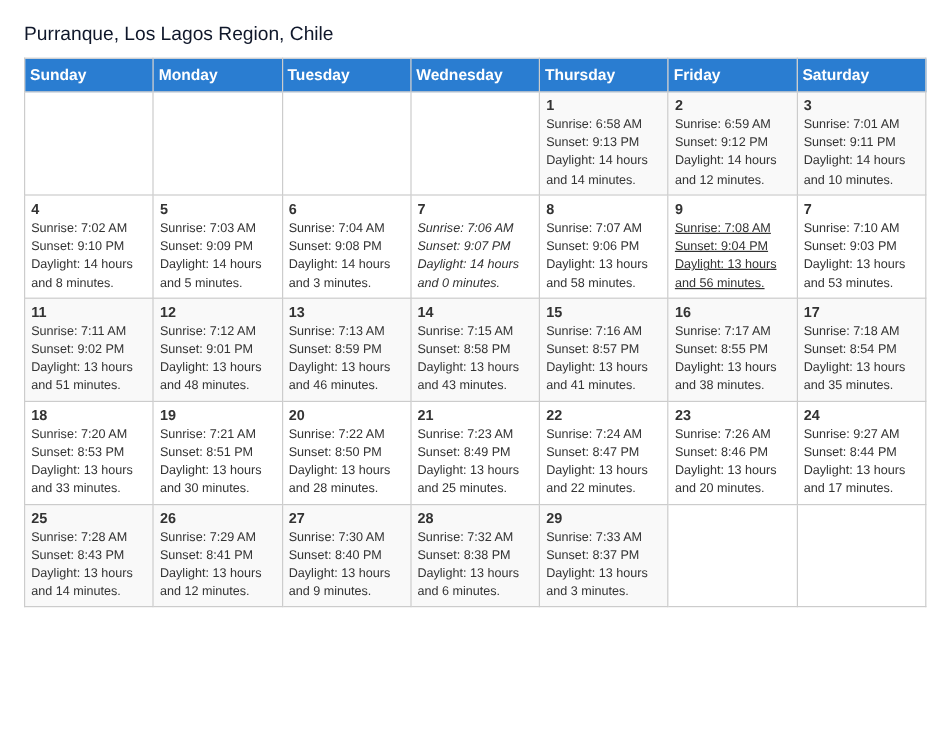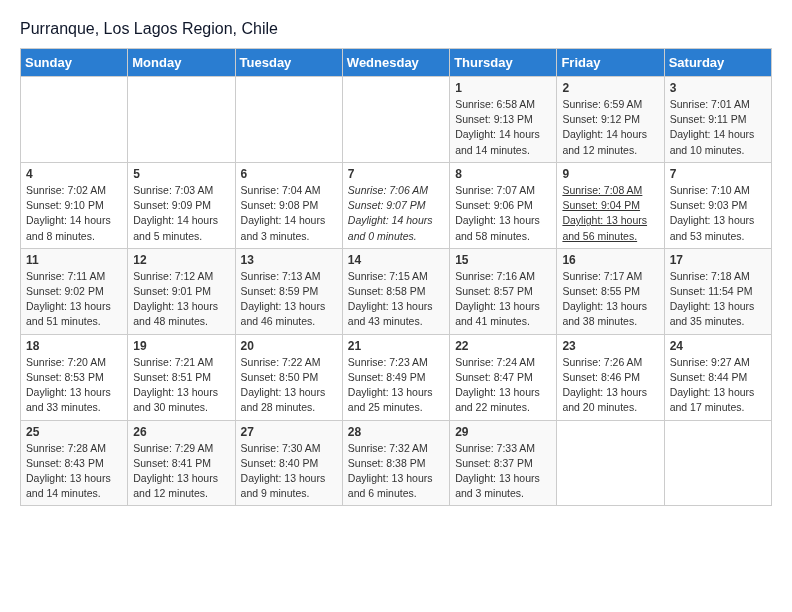--- a/index.html
+++ b/index.html
@@ -227,21 +227,21 @@
         <td>
           <span class="day-num">16</span>
           <div class="day-info" style="white-space: pre-line;">Sunrise: 7:17 AM
 Sunset: 8:55 PM
 Daylight: 13 hours
 and 38 minutes.</div>
         </td>
         <td>
           <span class="day-num">17</span>
           <div class="day-info" style="white-space: pre-line;">Sunrise: 7:18 AM
-Sunset: 11:54 PM
+Sunset: 8:54 PM
 Daylight: 13 hours
 and 35 minutes.</div>
         </td>
       </tr>
       <tr>
         <td>
           <span class="day-num">18</span>
           <div class="day-info" style="white-space: pre-line;">Sunrise: 7:20 AM
 Sunset: 8:53 PM
 Daylight: 13 hours

